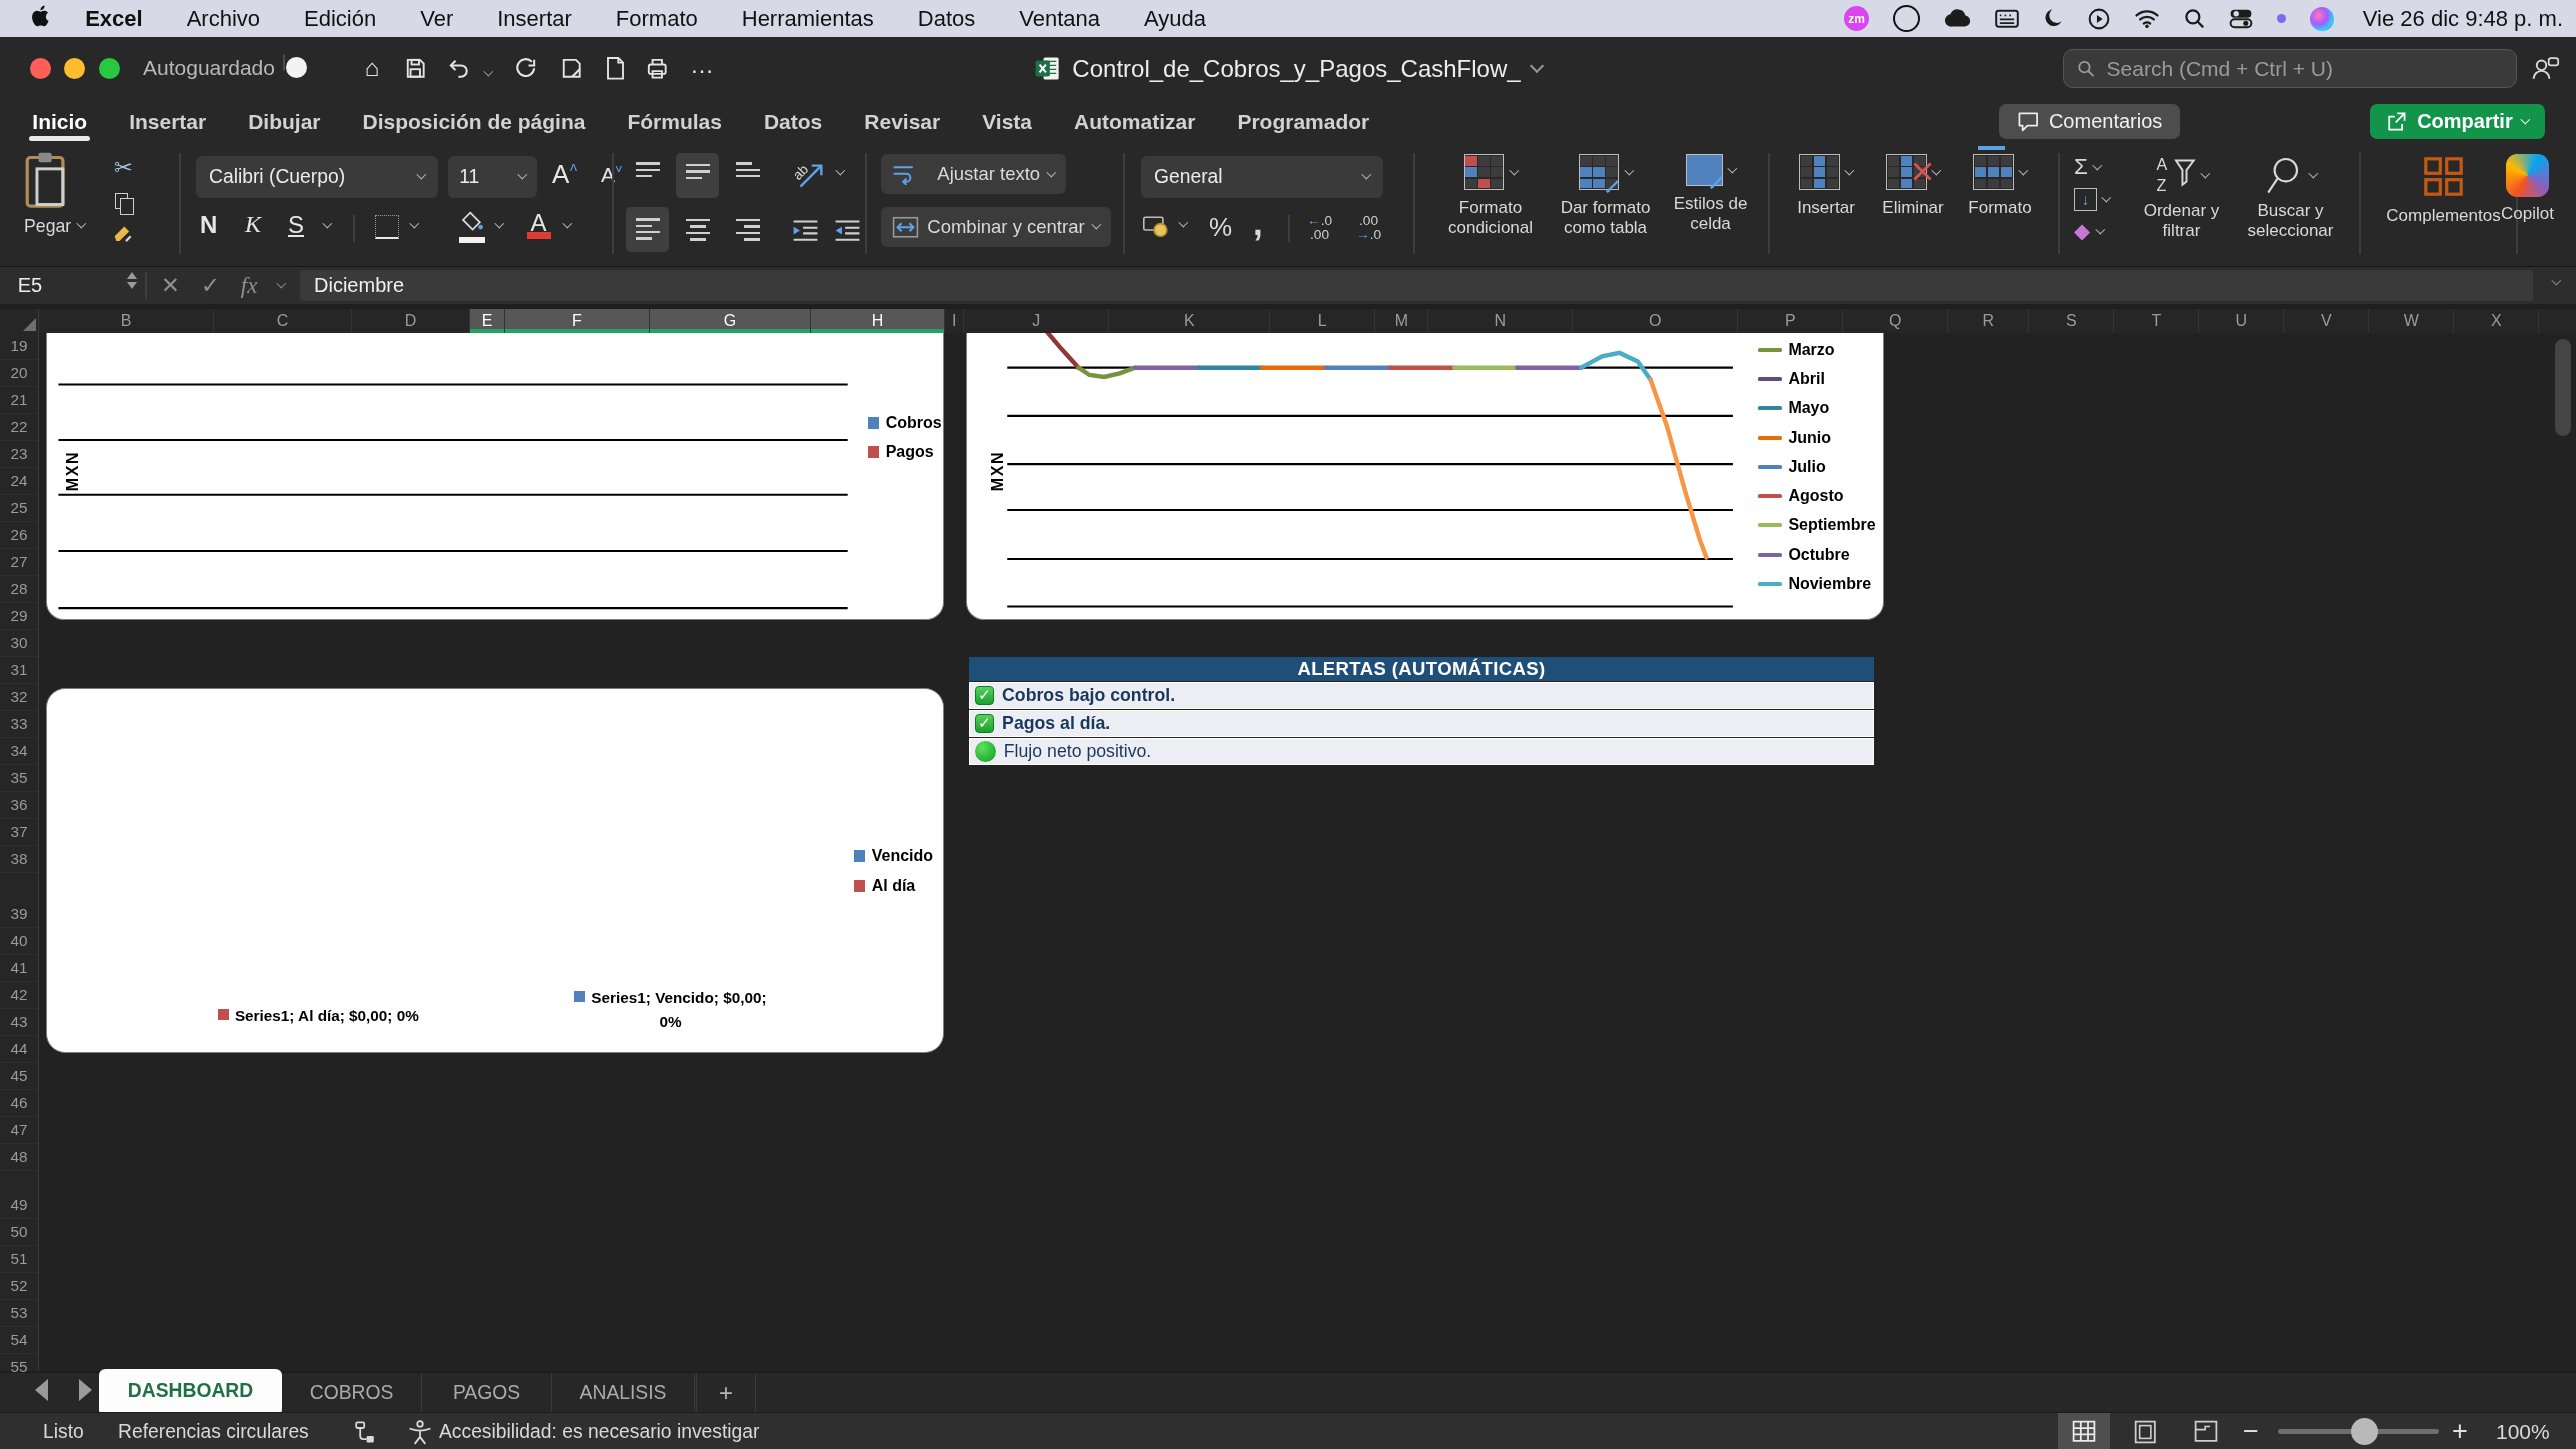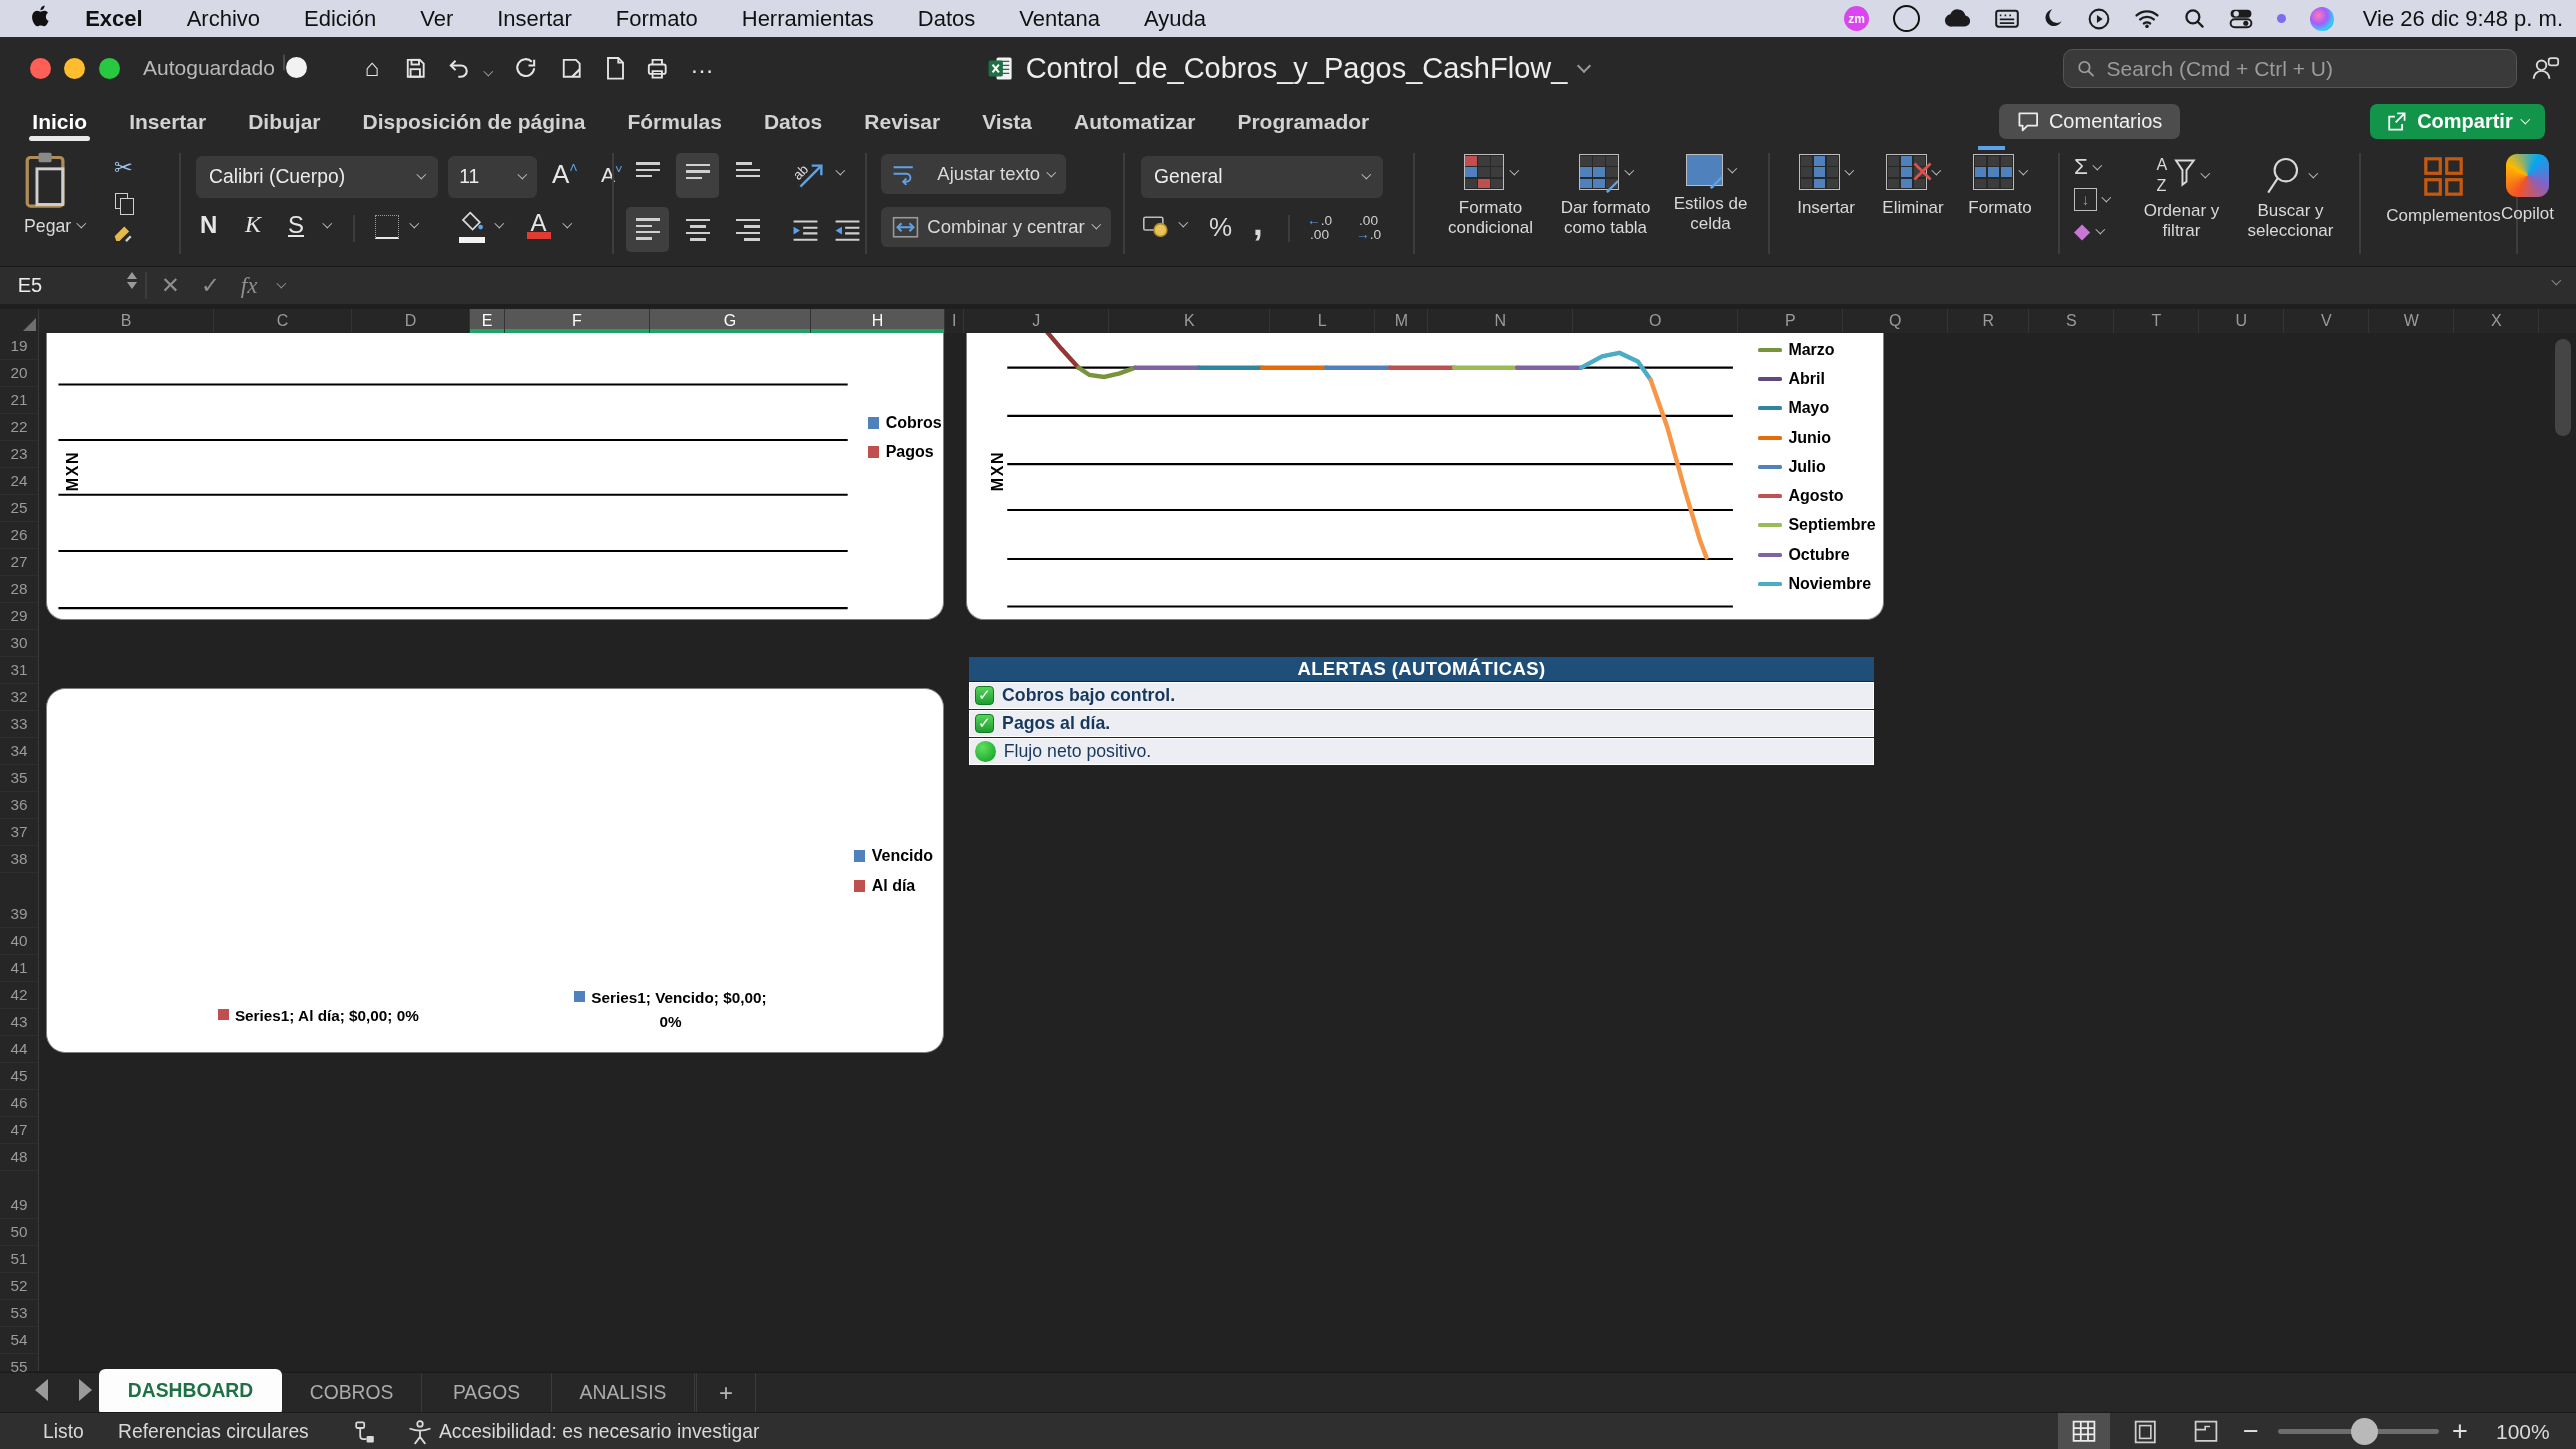--- a/index.html
+++ b/index.html
@@ -21,21 +21,21 @@
     background:radial-gradient(circle at 35% 35%, #ff7ab6 0%, #a45cff 40%, #2bd5ff 70%, #0b2742 100%);}
   
   #titlebar{position:absolute;left:0;top:37px;width:2576px;height:63px;background:#282828;}
   .light{width:21px;height:21px;border-radius:50%;display:inline-block;}
   #autosave-label{color:#b9b9b9;font-size:21px;}
   #autosave-toggle{width:50px;height:26px;border-radius:13px;background:#1c1c1c;border:0.8px solid #4b4b4b;position:relative;}
   #autosave-toggle .knob{position:absolute;left:2.4px;top:2.4px;width:21px;height:21px;border-radius:50%;background:#f2f2f2;}
   .qicon{width:32px;height:32px;display:flex;align-items:center;justify-content:center;color:#e4e4e4;font-size:24px;}
   .qicon svg{display:block;}
   #doc-title-wrap{position:absolute;left:0;top:0;width:2576px;height:63px;display:flex;align-items:center;justify-content:center;gap:11.3px;pointer-events:none;}
-  #doc-title{color:#ededed;font-size:29px;}
+  #doc-title{color:#ededed;font-size:24px;}
   .chev{display:inline-block;width:8px;height:8px;border-right:2.4px solid #9a9a9a;border-bottom:2.4px solid #9a9a9a;transform:rotate(45deg);margin-top:-4.8px;}
   .chev.small{width:5.6px;height:5.6px;border-width:1.6px;}
   #search-box{position:absolute;left:2063px;top:12px;width:454px;height:39px;border-radius:9.7px;background:#3a3a3a;
     border:0.8px solid #565656;display:flex;align-items:center;padding:0 13px;gap:9.7px;box-sizing:border-box;}
   #search-box input{background:transparent;border:none;outline:none;color:#e0e0e0;font-size:21px;width:100%;
     font-family:"Liberation Sans",sans-serif;}
   #search-box input::placeholder{color:#9b9b9b;}
   
   #ribbontabs{position:absolute;left:0;top:100px;width:2576px;height:43px;background:#282828;display:flex;align-items:center;}
   .rtab{color:#d2d2d2;font-size:21px;font-weight:600;padding:0 21px;position:relative;height:43px;display:flex;align-items:center;}
@@ -626,20 +626,23 @@
         <b style="border-top:7.2px solid #9a9a9a;"></b>
       </span>
   </div>
   <div style="width:1.6px;height:27px;background:#3d3d3d;"></div>
   <div id="fx-controls">
     <span style="font-size:22.5px;">✕</span>
     <span style="font-size:22.5px;">✓</span>
     <span style="font-style:italic;font-family:'Liberation Serif',serif;font-size:23px;">fx</span>
     <span class="chev small" style="border-color:#8f8f8f;"></span>
   </div>
+  <div id="formula-input-wrap">
+    <input id="formula-input" value="Diciembre" style="">
+  </div>
   <span class="chev small abs" style="right:16px;top:14.5px;border-color:#8f8f8f;"></span>
 </div>
 
 <div id="colheaders">
   <div id="select-all"></div>
 <div class="colhead" style="width: 175px;">B</div>
     <div class="colhead" style="width: 138px;">C</div>
     <div class="colhead" style="width: 118px;">D</div>
     <div class="colhead sel" style="width: 35px;">E</div>
     <div class="colhead sel" style="width: 145px;">F</div>

